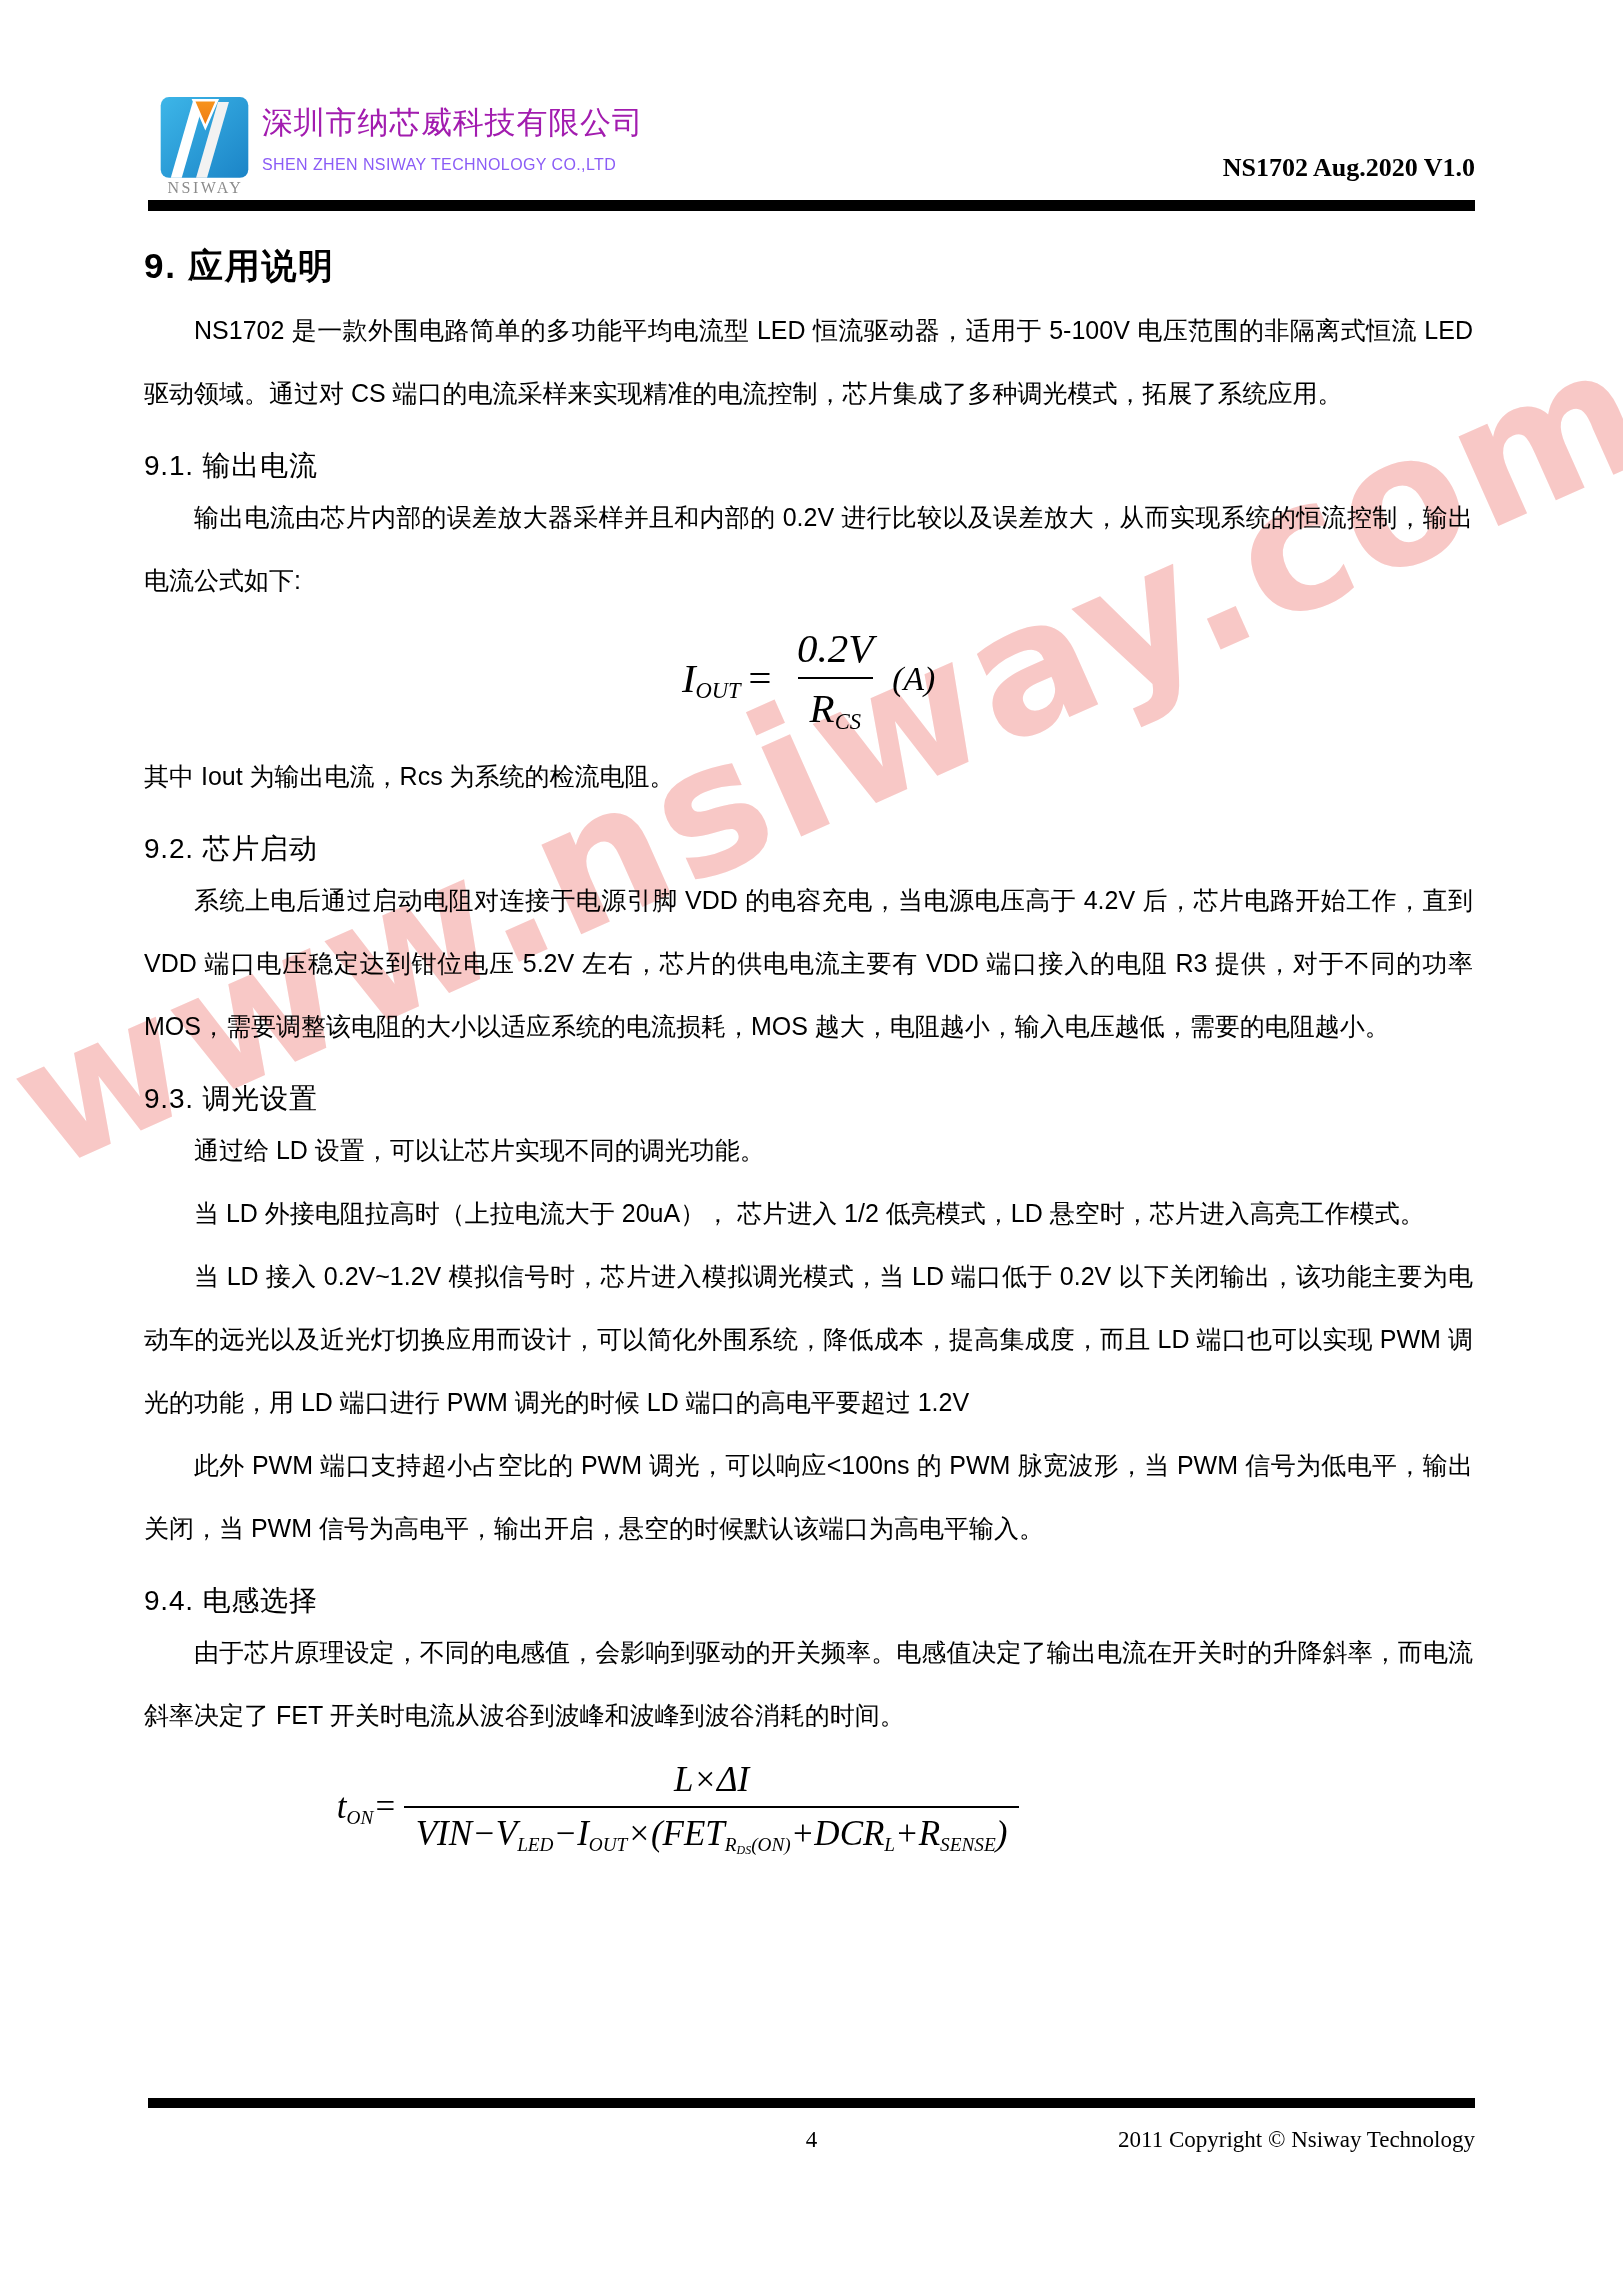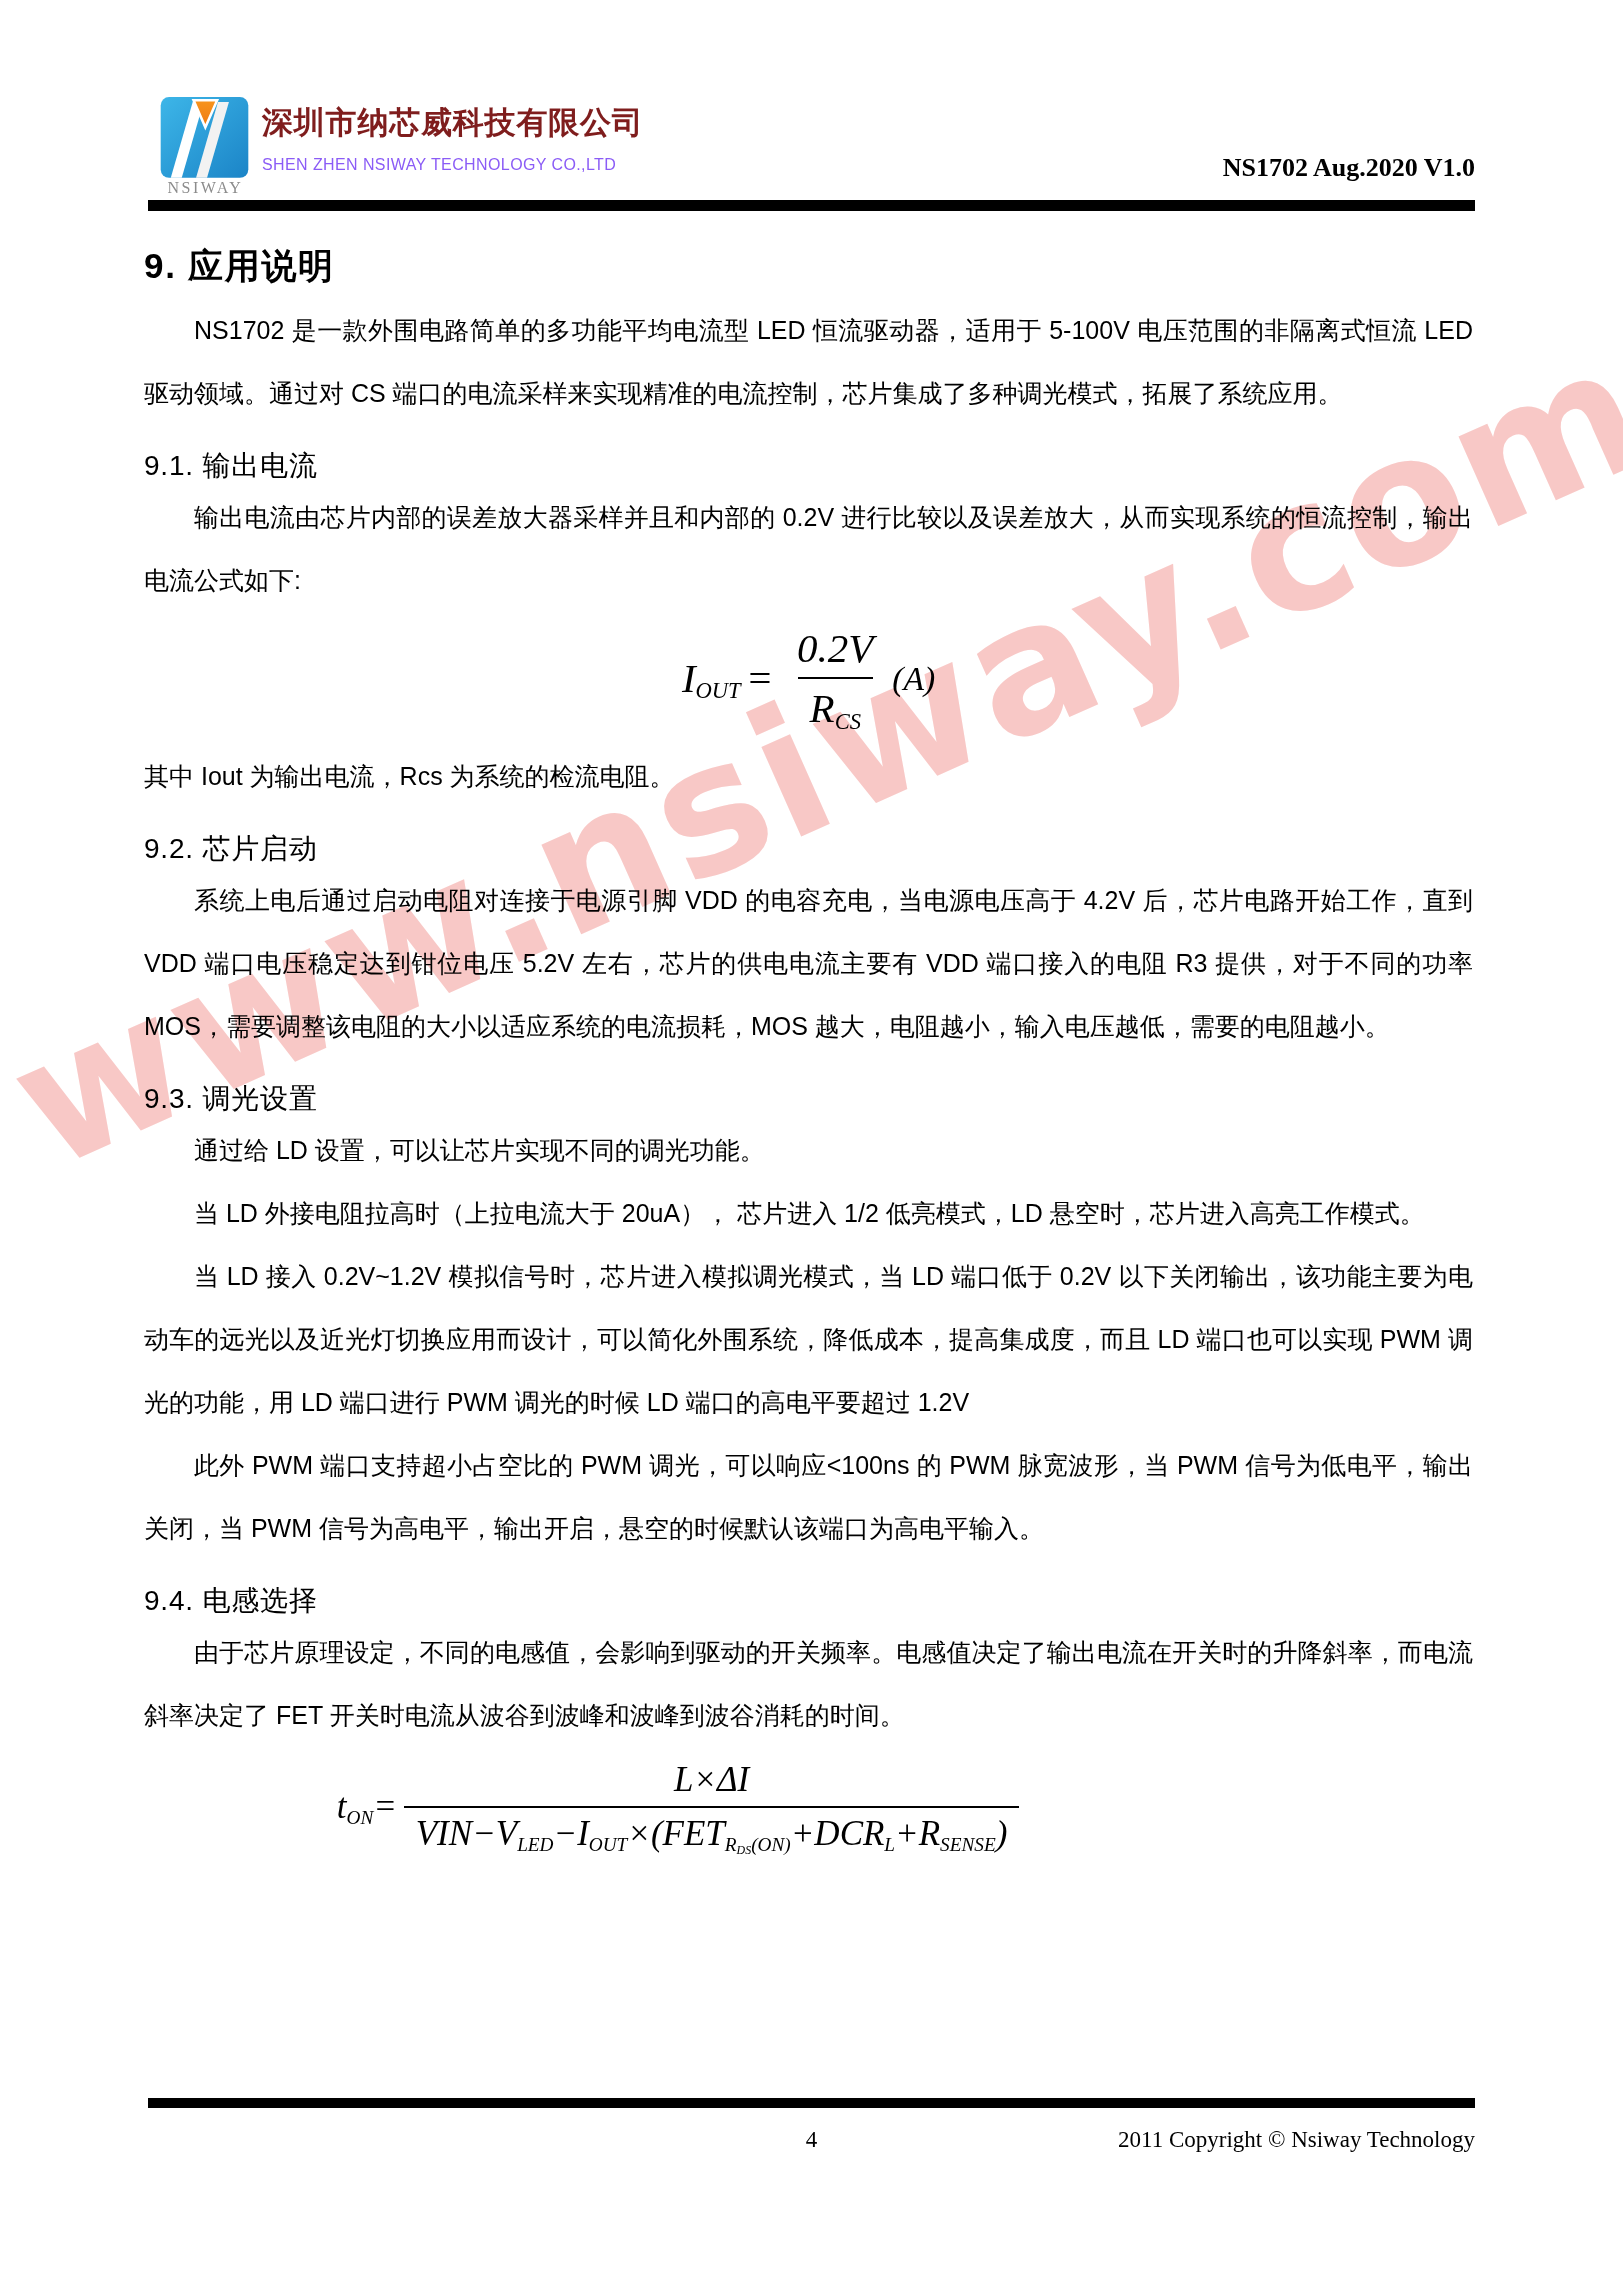--- a/index.html
+++ b/index.html
@@ -17,21 +17,21 @@
   .layer{position:relative;z-index:1;}
   
   .header{
     display:flex;justify-content:space-between;align-items:flex-end;
     padding:95px 148px 0 159px;
   }
   .brandbox{display:flex;align-items:flex-start;gap:12px;}
   .logo{width:91px;height:100px;flex:0 0 auto;}
   .brandname{padding-top:8.5px;}
   .company-cn{
-    font-size:31px;font-weight:bold;color:#7f1d1d;letter-spacing:0.8px;line-height:1.25;
+    font-size:31px;font-weight:normal;color:#a21caf;letter-spacing:0.8px;line-height:1.25;
   }
   .company-en{
     font-size:16px;font-weight:normal;color:#8b5cf6;letter-spacing:0.4px;margin-top:14px;
   }
   .docref{
     font-family:"Liberation Serif",serif;font-weight:bold;font-size:26px;
     padding-bottom:12px;white-space:nowrap;
   }
   .rule{height:11px;background:#000;margin:5px 148px 0 148px;}
   

